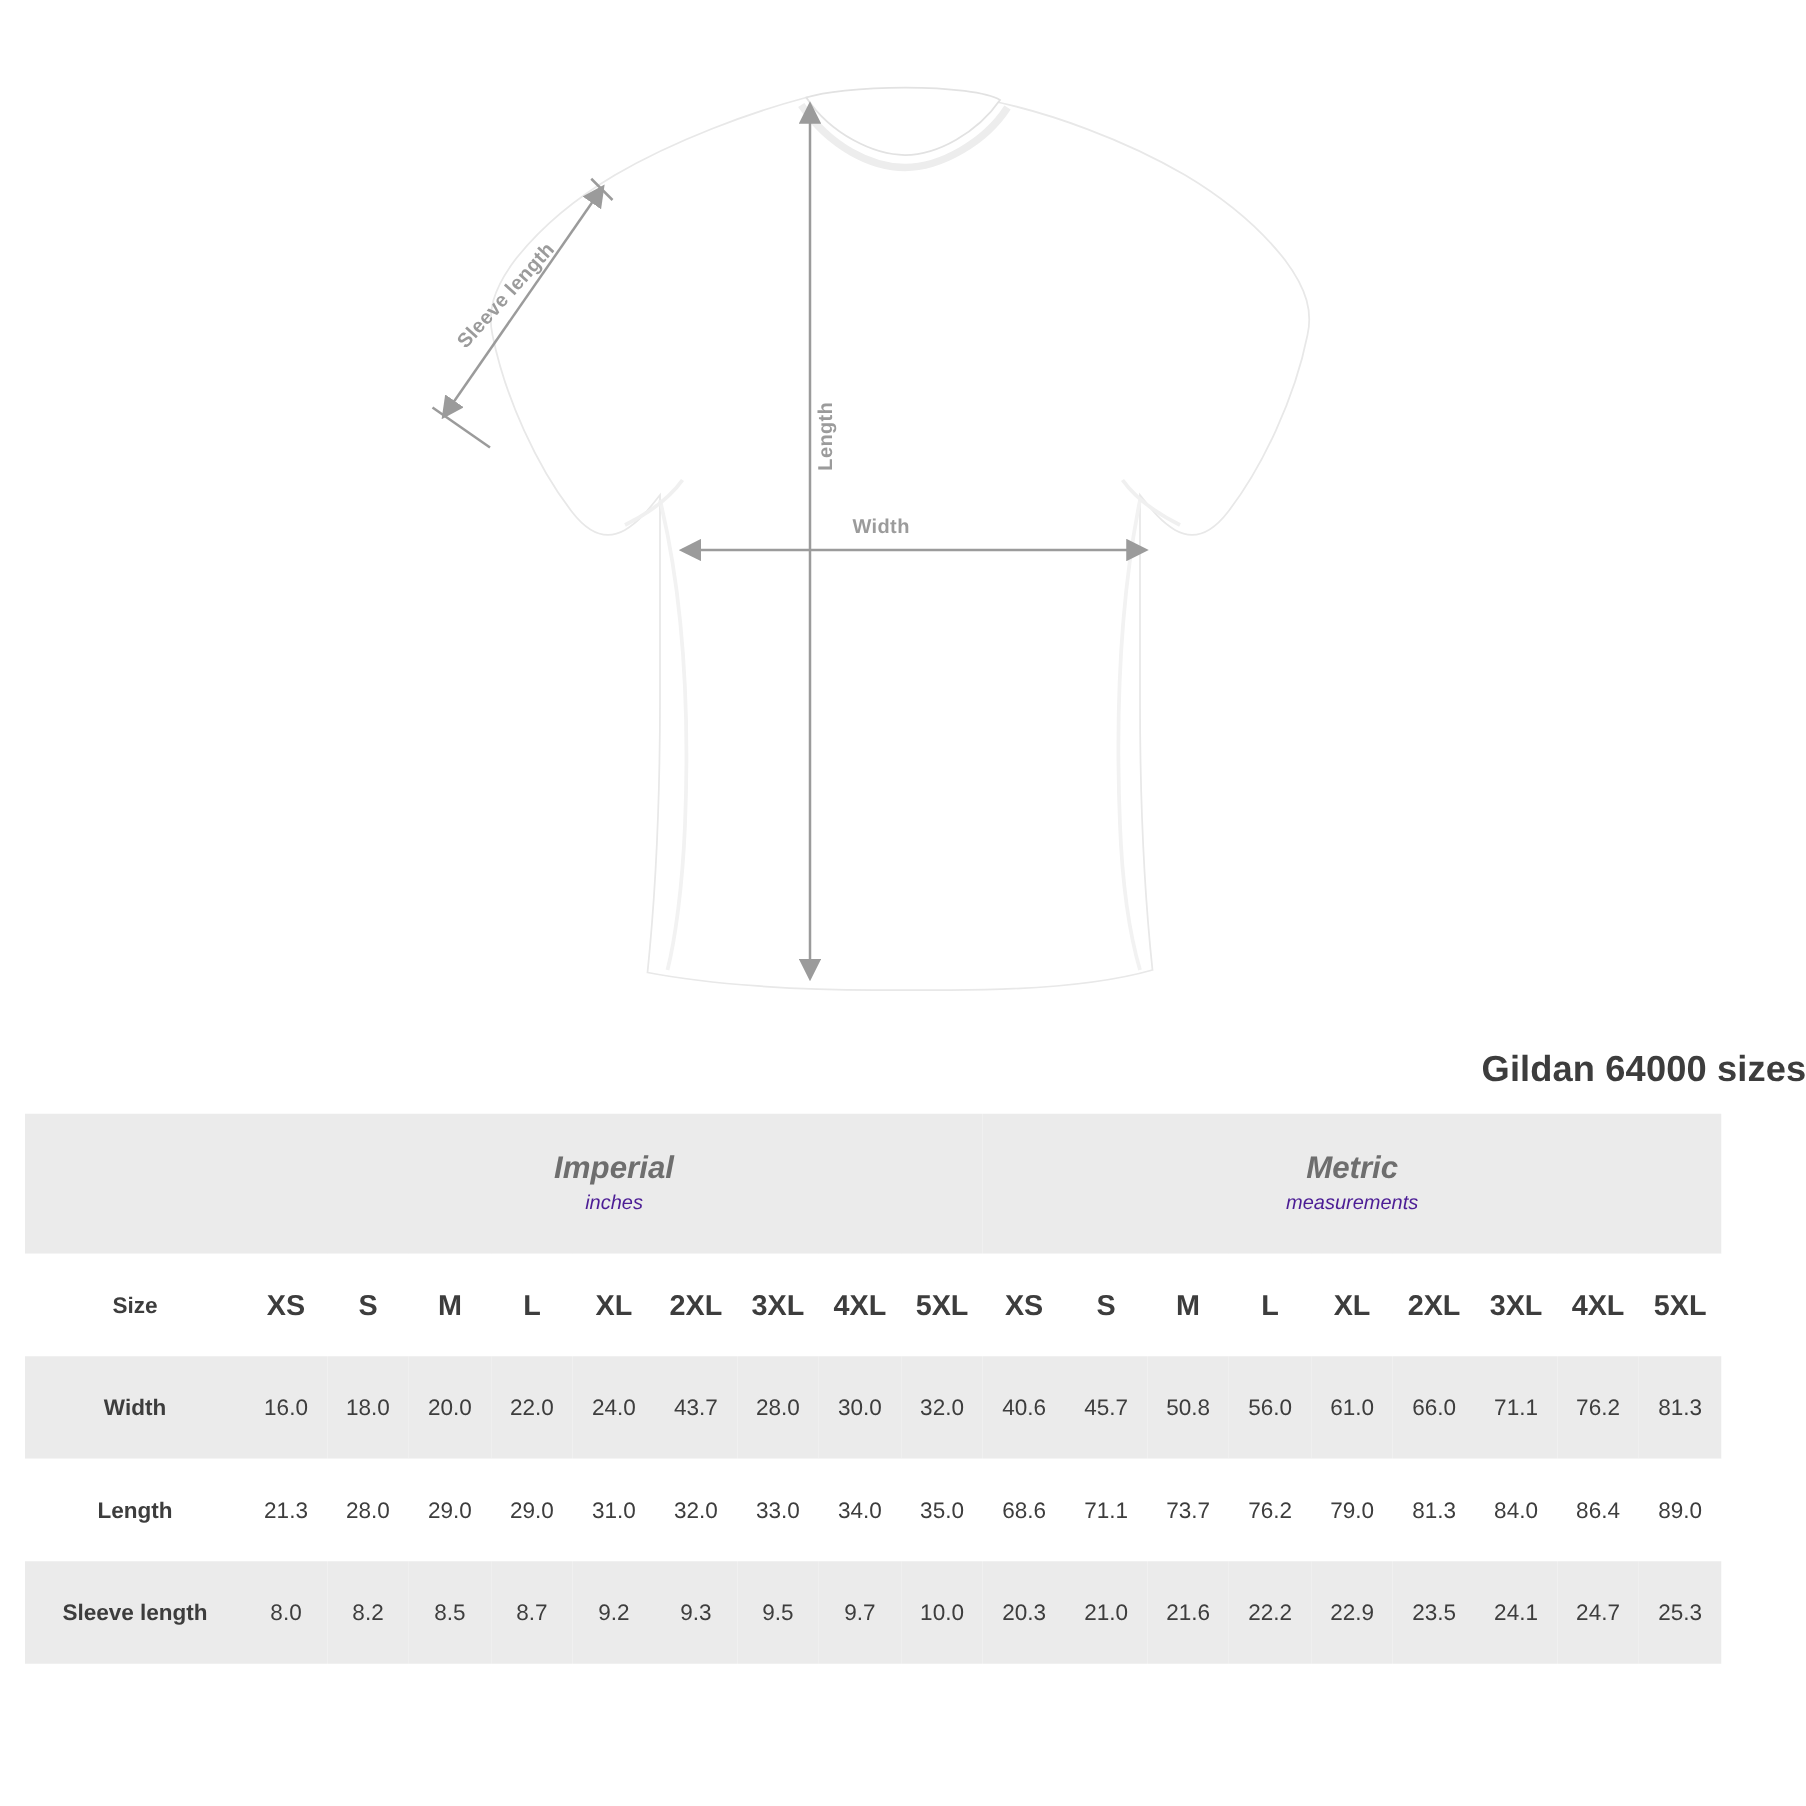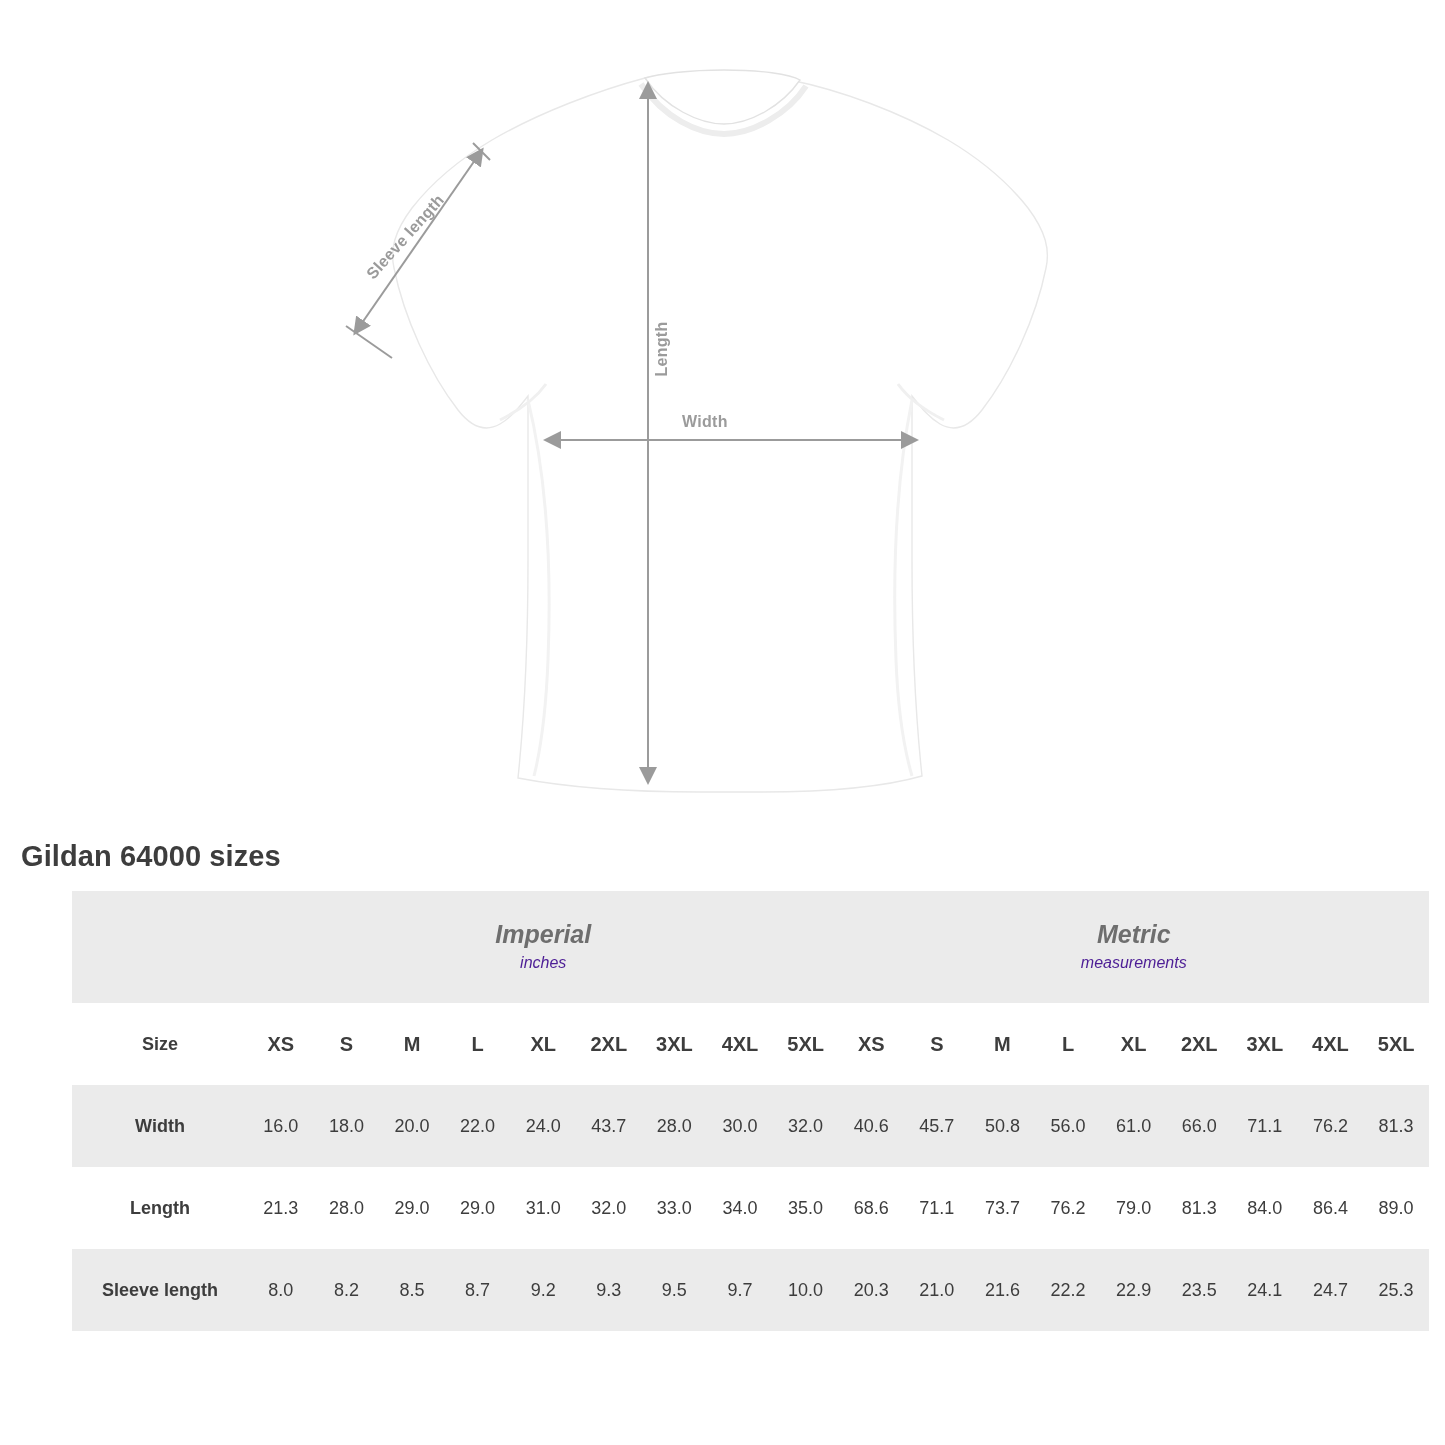--- a/index.html
+++ b/index.html
@@ -52,41 +52,40 @@
     transform: rotate(-90deg);
     transform-origin: center center;
   }
   .label-width {
     left: 682px;
     top: 413px;
   }
 
   
   .title-block {
-    text-align: left;
+    text-align: right;
     margin-top: 10px;
-    margin-left: 21px;
   }
   .chart-title {
     font-size: 29px;
     font-weight: bold;
     color: #3d3d3d;
     margin: 0 0 18px 0;
     letter-spacing: 0.1px;
   }
   .chart-note {
     font-size: 17px;
     font-style: italic;
     color: #9b9b9b;
     margin: 0 0 26px 0;
   }
 
   
   .table-wrap {
-    padding: 0 72px;
+    padding: 0 20px;
     box-sizing: border-box;
     width: 1258px;
   }
   table.size-table {
     border-collapse: collapse;
     width: 1357px;
     table-layout: fixed;
   }
   table.size-table td, table.size-table th {
     text-align: center;
@@ -107,21 +106,21 @@
   }
   .unit-sub {
     font-size: 16px;
     font-style: italic;
     color: #4c1d95;
     line-height: 1.6;
   }
   .col-head td {
     background: #ffffff;
     height: 80px;
-    font-size: 20px;
+    font-size: 23px;
     font-weight: bold;
     color: #3d3d3d;
   }
   .col-head td.rowlabel {
     font-size: 18px;
   }
   tr.data-row td {
     height: 80px;
     font-size: 18px;
     color: #3d3d3d;

